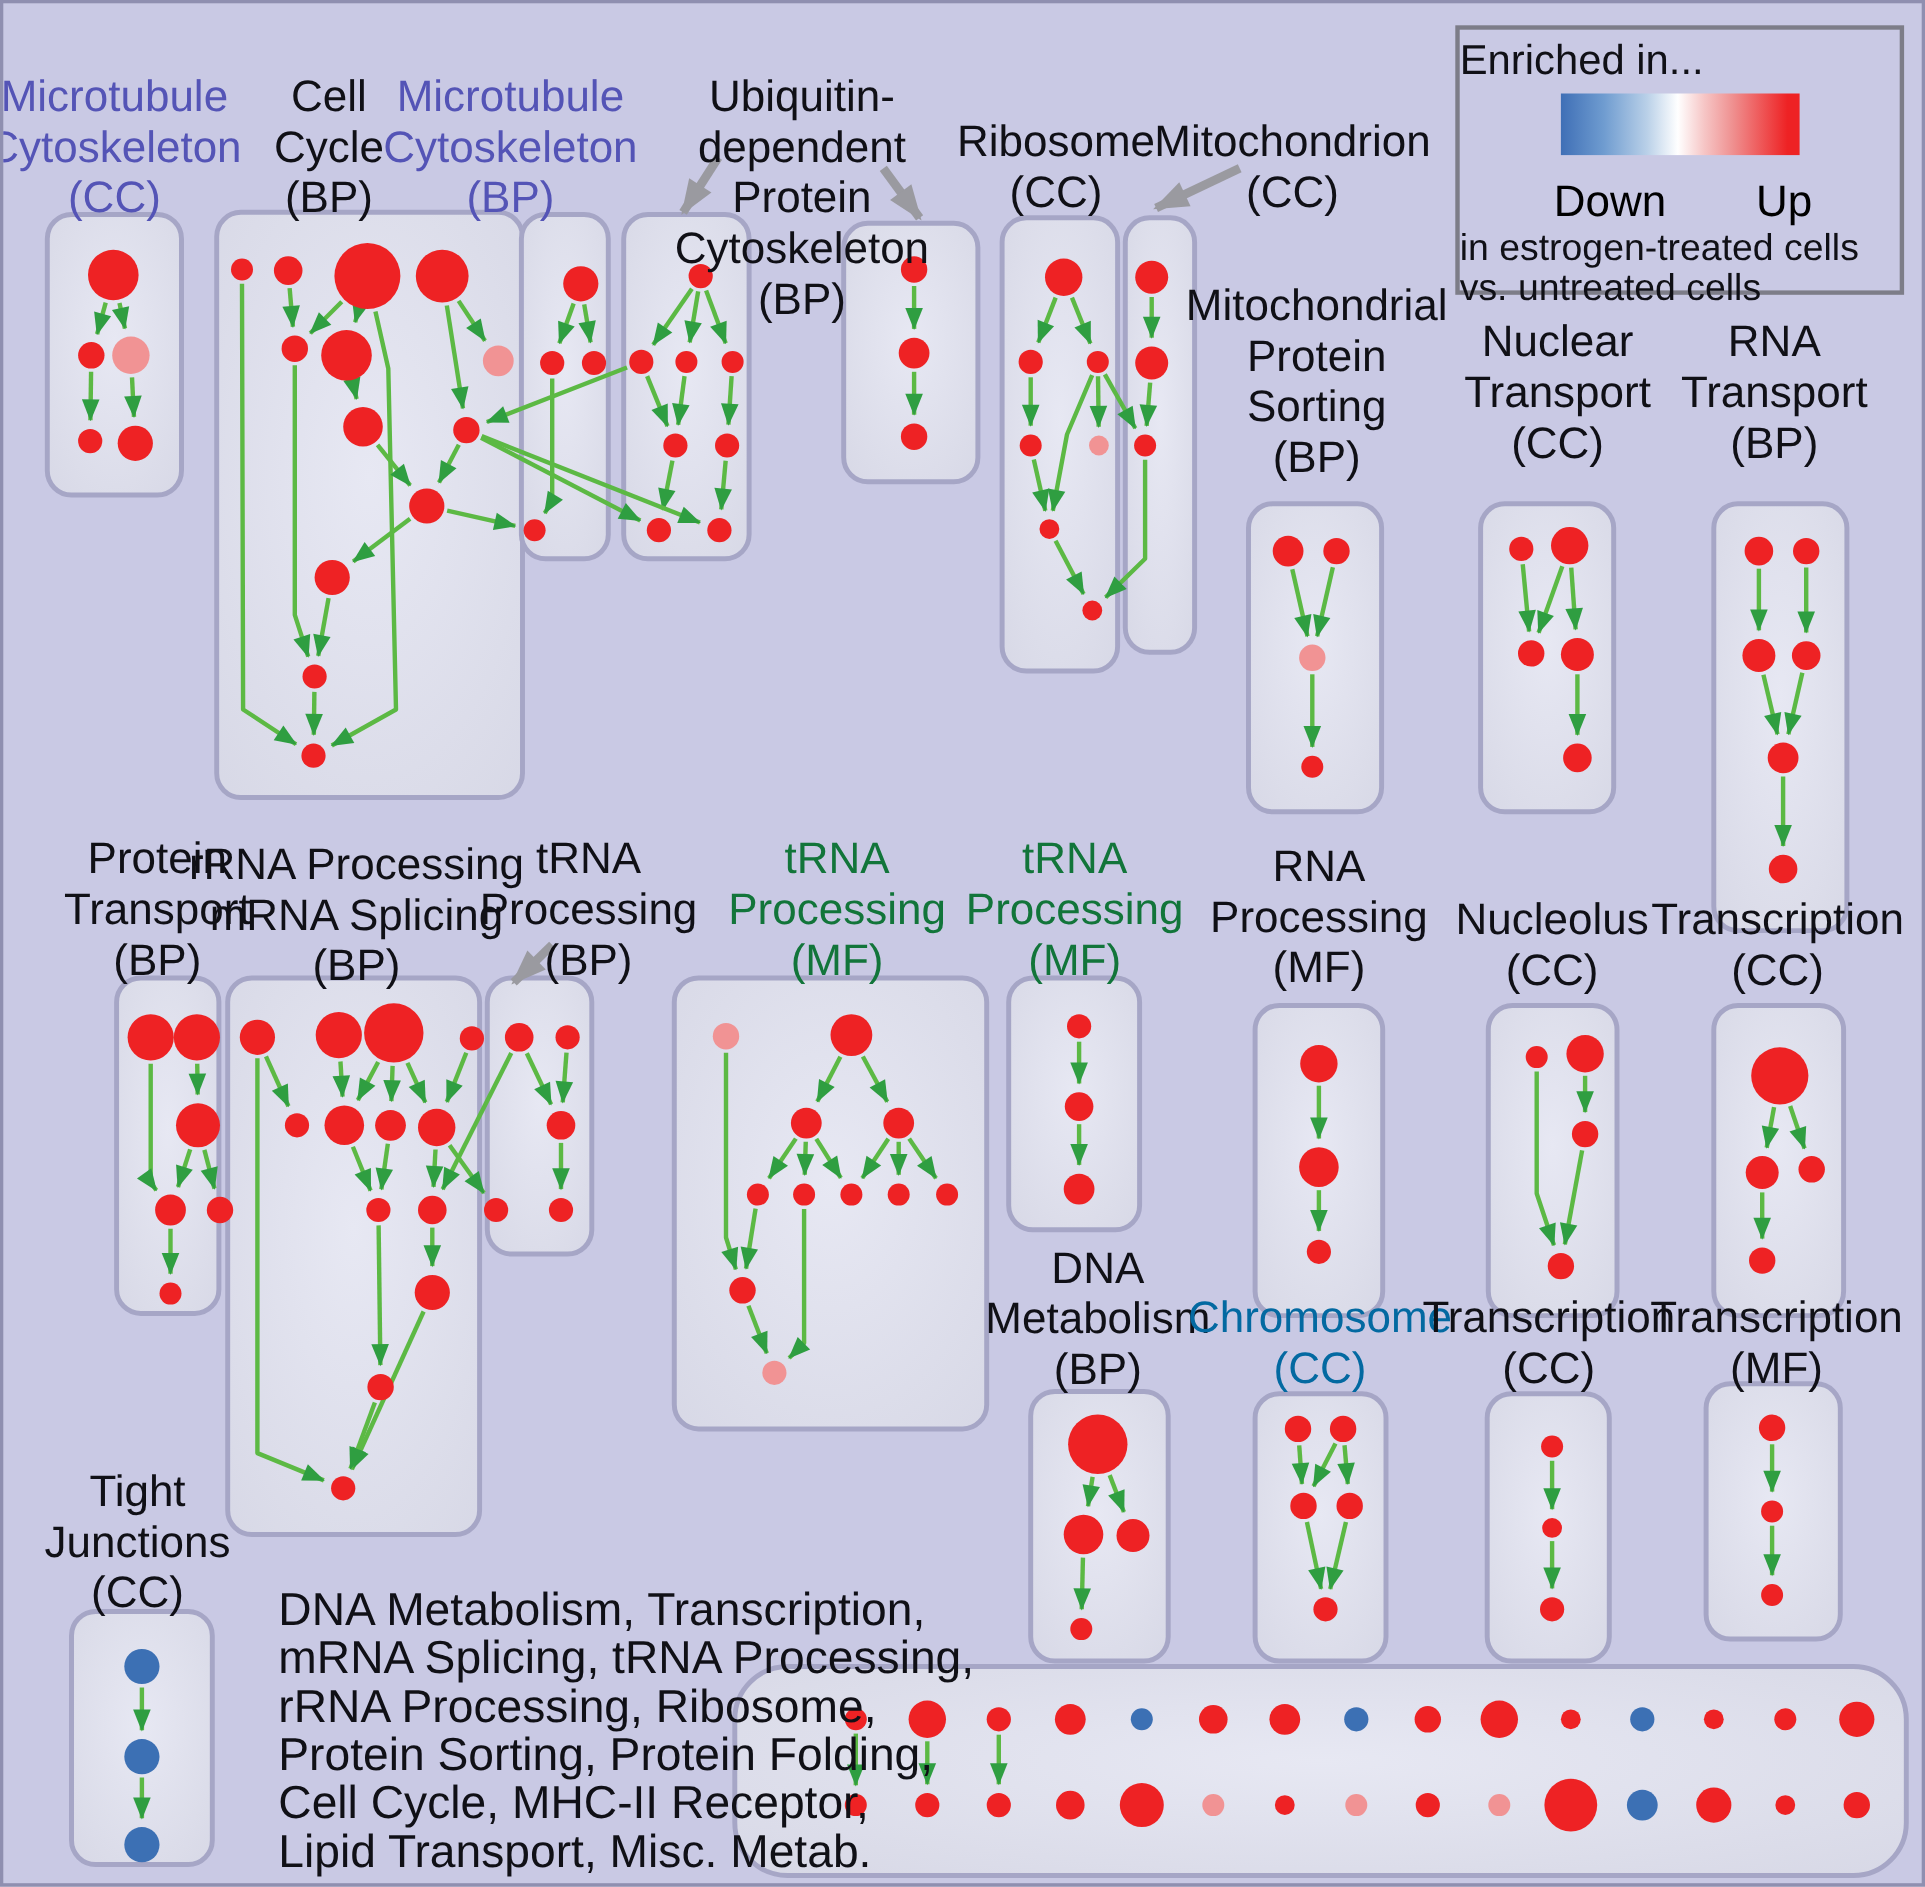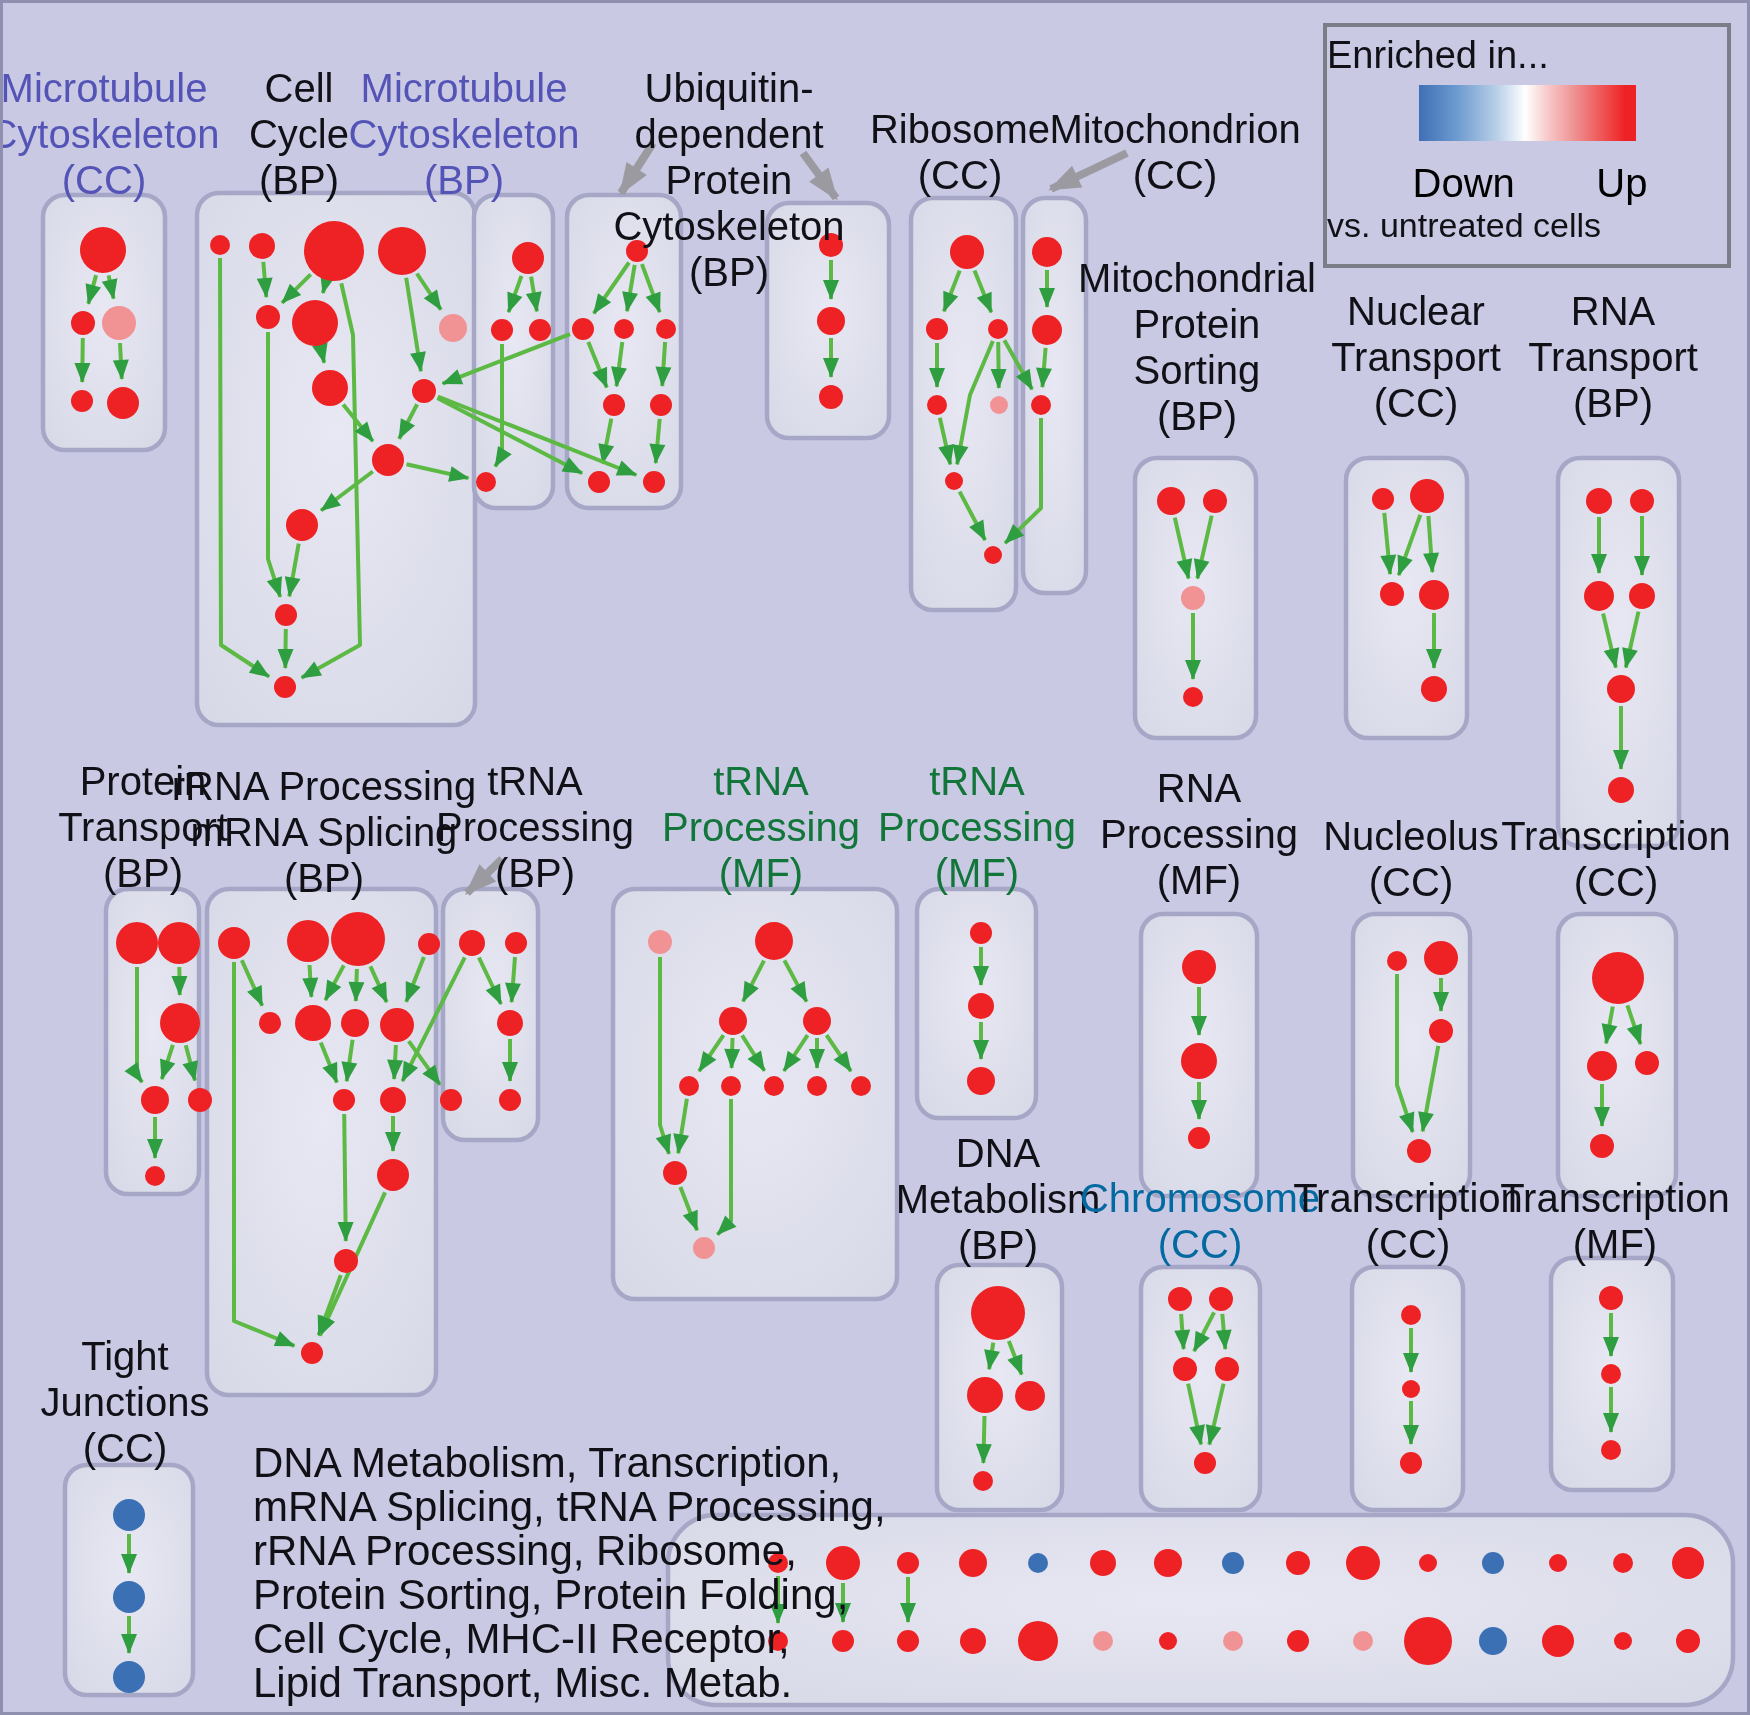--- a/index.html
+++ b/index.html
@@ -476,20 +476,21 @@
 
   <div id="legend">
     <div class="ltitle">Enriched in...</div>
     <div class="barwrap">
       <div class="gbar"></div>
     </div>
     <div class="du">
       <span class="down">Down</span>
       <span class="up">Up</span>
     </div>
+    <div class="sub">in estrogen-treated cells</div>
     <div class="sub">vs. untreated cells</div>
   </div>
 
   <div id="note">
     <div>DNA Metabolism, Transcription,</div>
     <div>mRNA Splicing, tRNA Processing,</div>
     <div>rRNA Processing, Ribosome,</div>
     <div>Protein Sorting, Protein Folding,</div>
     <div>Cell Cycle, MHC-II Receptor,</div>
     <div>Lipid Transport, Misc. Metab.</div>

